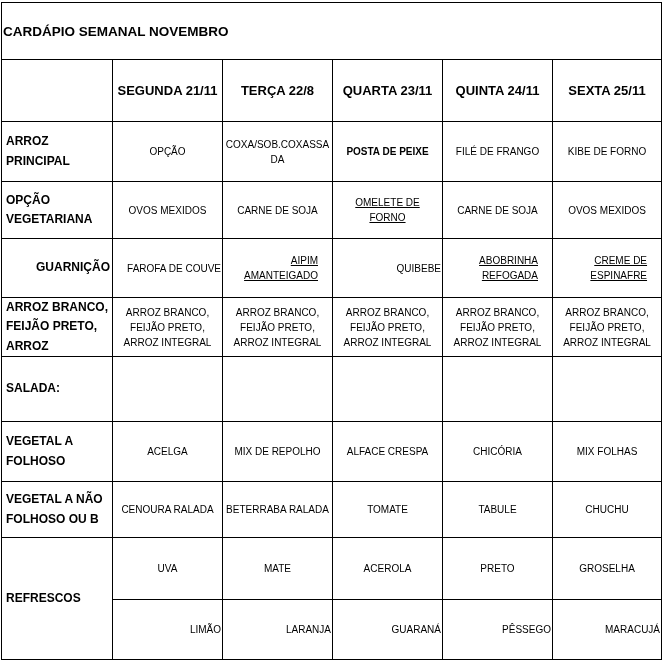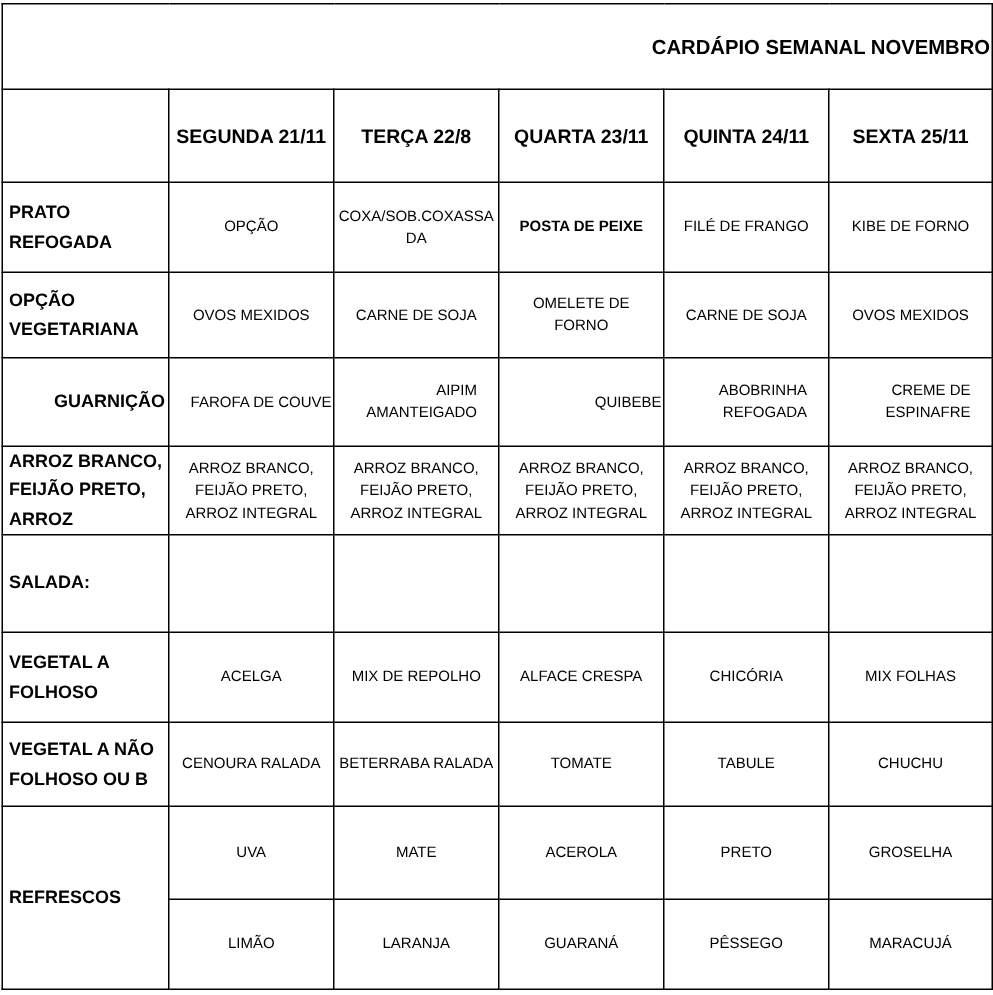--- a/index.html
+++ b/index.html
@@ -17,21 +17,21 @@
     width: 660px;
     margin: 2px 0 0 1px;
   }
   table.menu td {
     border: 1px solid #000000;
     vertical-align: middle;
     overflow: hidden;
   }
   td.title-cell {
     height: 54px;
-    text-align: right;
+    text-align: left;
     font-weight: bold;
     font-size: 13.5px;
   }
   td.day-header {
     text-align: center;
     font-weight: bold;
     font-size: 13px;
     padding: 0 1px;
   }
   td.row-label {
@@ -41,32 +41,32 @@
     line-height: 1.6;
     padding: 0 2px 0 4px;
   }
   td.cell {
     text-align: center;
     font-size: 10px;
     line-height: 1.5;
     padding: 0 1px;
   }
   td.cell.bold-cell { font-weight: bold; }
-  td.cell.wrap-narrow { padding: 0 14px; }
+  td.cell.wrap-narrow { padding: 0 14px; text-decoration: underline; }
   td.cell.break-words { word-break: break-all; }
   tr.header-row td { height: 61px; }
   tr.row-1 td { height: 59px; }
   tr.row-2 td { height: 56px; }
   tr.row-3 td { height: 58px; text-align: right; }
   tr.row-4 td { height: 58px; }
   tr.row-5 td { height: 64px; }
   tr.row-6 td { height: 59px; }
   tr.row-7 td { height: 55px; }
   tr.row-8a td { height: 61px; }
-  tr.row-8b td { height: 59px; }
+  tr.row-8b td { height: 59px; text-align: right; }
 </style>
 </head>
 <body>
 
 <table class="menu">
   <colgroup>
     <col style="width:111px">
     <col style="width:110px">
     <col style="width:110px">
     <col style="width:110px">
@@ -82,21 +82,21 @@
   <tr class="header-row">
     <td class="row-label"></td>
     <td class="day-header">SEGUNDA 21/11</td>
     <td class="day-header">TERÇA 22/8</td>
     <td class="day-header">QUARTA 23/11</td>
     <td class="day-header">QUINTA 24/11</td>
     <td class="day-header">SEXTA 25/11</td>
   </tr>
 
   <tr class="row-1">
-    <td class="row-label">PRATO REFOGADA</td>
+    <td class="row-label">ARROZ PRINCIPAL</td>
     <td class="cell">OPÇÃO</td>
     <td class="cell break-words">COXA/SOB.COXASSADA</td>
     <td class="cell bold-cell">POSTA DE PEIXE</td>
     <td class="cell">FILÉ DE FRANGO</td>
     <td class="cell">KIBE DE FORNO</td>
   </tr>
 
   <tr class="row-2">
     <td class="row-label">OPÇÃO VEGETARIANA</td>
     <td class="cell">OVOS MEXIDOS</td>

